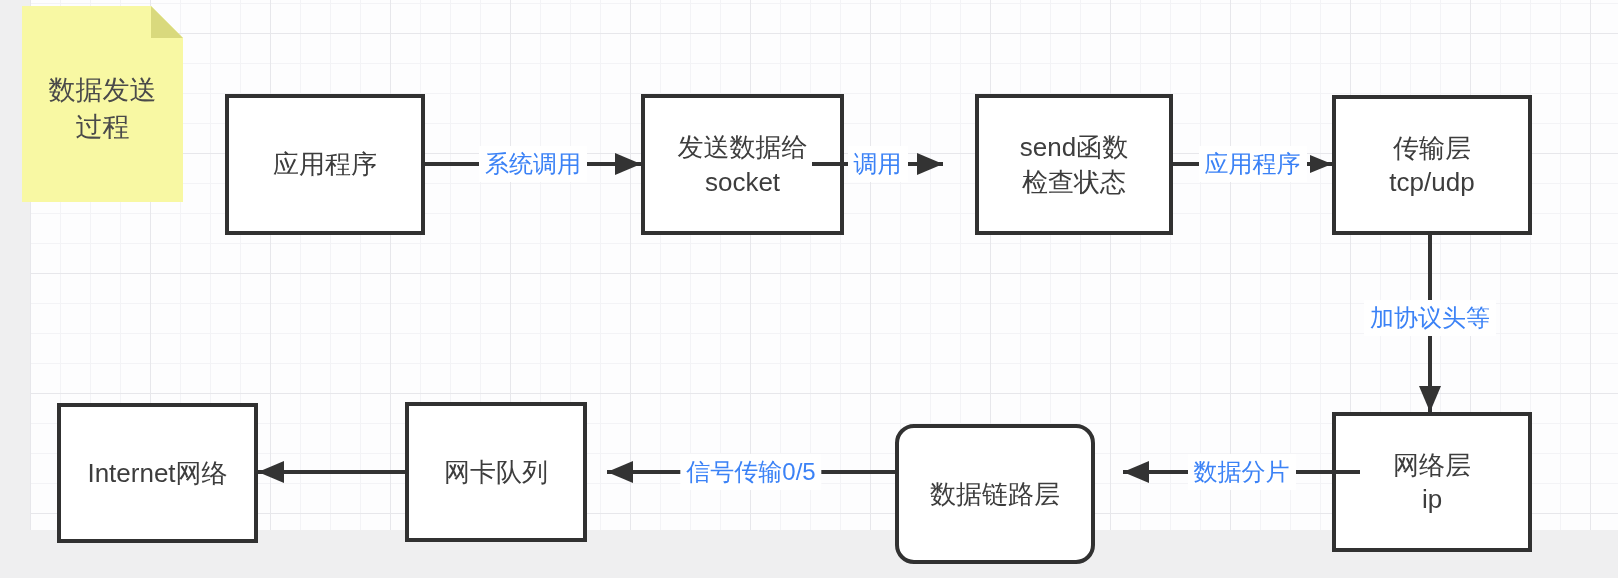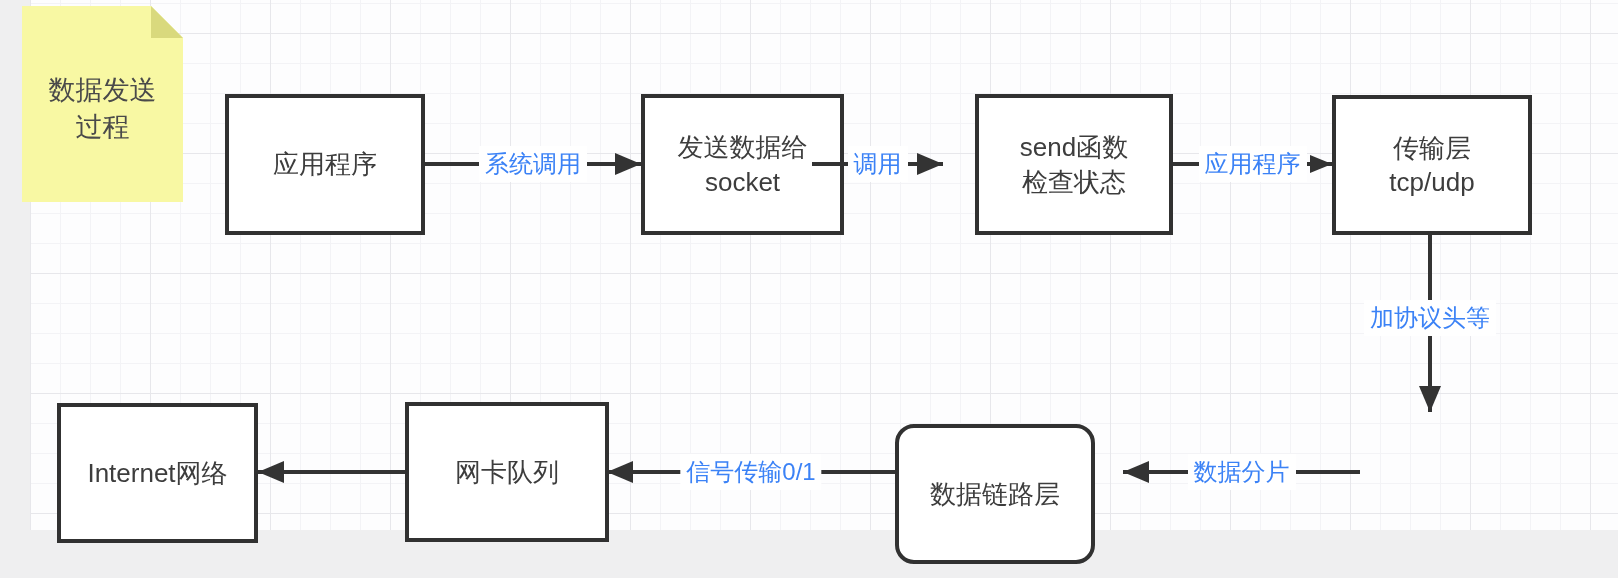--- a/index.html
+++ b/index.html
@@ -48,21 +48,21 @@
     display:flex;flex-direction:column;align-items:center;justify-content:center;
     font-size:26px;line-height:1.32;color:#3d3d3d;
     text-align:center;
   }
   .n1{left:225px;top:94px;width:200px;height:141px;}
   .n2{left:641px;top:94px;width:203px;height:141px;}
   .n3{left:975px;top:94px;width:198px;height:141px;}
   .n4{left:1332px;top:95px;width:200px;height:140px;}
   .n5{left:1332px;top:412px;width:200px;height:140px;}
   .n6{left:895px;top:424px;width:200px;height:140px;border-radius:19px;}
-  .n7{left:405px;top:402px;width:204px;height:140px;}
+  .n7{left:405px;top:402px;width:182px;height:140px;}
   .n8{left:57px;top:403px;width:201px;height:140px;}
   
   .edge{position:absolute;}
   .edge .line{position:absolute;left:0;top:0;right:0;bottom:0;background:#333333;}
   .edge .lbl{
     position:absolute;left:50%;top:50%;transform:translate(-50%,-50%);
     background:#ffffff;padding:2px 6px;white-space:nowrap;
     font-size:24px;color:#3b82f6;
   }
   .edge .head{position:absolute;width:0;height:0;}
@@ -115,20 +115,24 @@
   </div>
   <div class="node n3">
     <span>send函数</span>
     <span>检查状态</span>
   </div>
   <div class="node n4">
     <span>传输层</span>
     <span>tcp/udp</span>
   </div>
 
+  <div class="node n5">
+    <span>网络层</span>
+    <span>ip</span>
+  </div>
   <div class="node n6">
     <span>数据链路层</span>
   </div>
   <div class="node n7">
     <span>网卡队列</span>
   </div>
   <div class="node n8">
     <span>Internet网络</span>
   </div>
 
@@ -158,21 +162,21 @@
 
   <div class="edge edge-h e5">
     <div class="line"></div>
     <div class="head head-left"></div>
     <span class="lbl">数据分片</span>
   </div>
 
   <div class="edge edge-h e6">
     <div class="line"></div>
     <div class="head head-left"></div>
-    <span class="lbl">信号传输0/1</span>
+    <span class="lbl">信号传输0/5</span>
   </div>
 
   <div class="edge edge-h e7">
     <div class="line"></div>
     <div class="head head-left"></div>
   </div>
 
 </div>
 
 </body></html>

